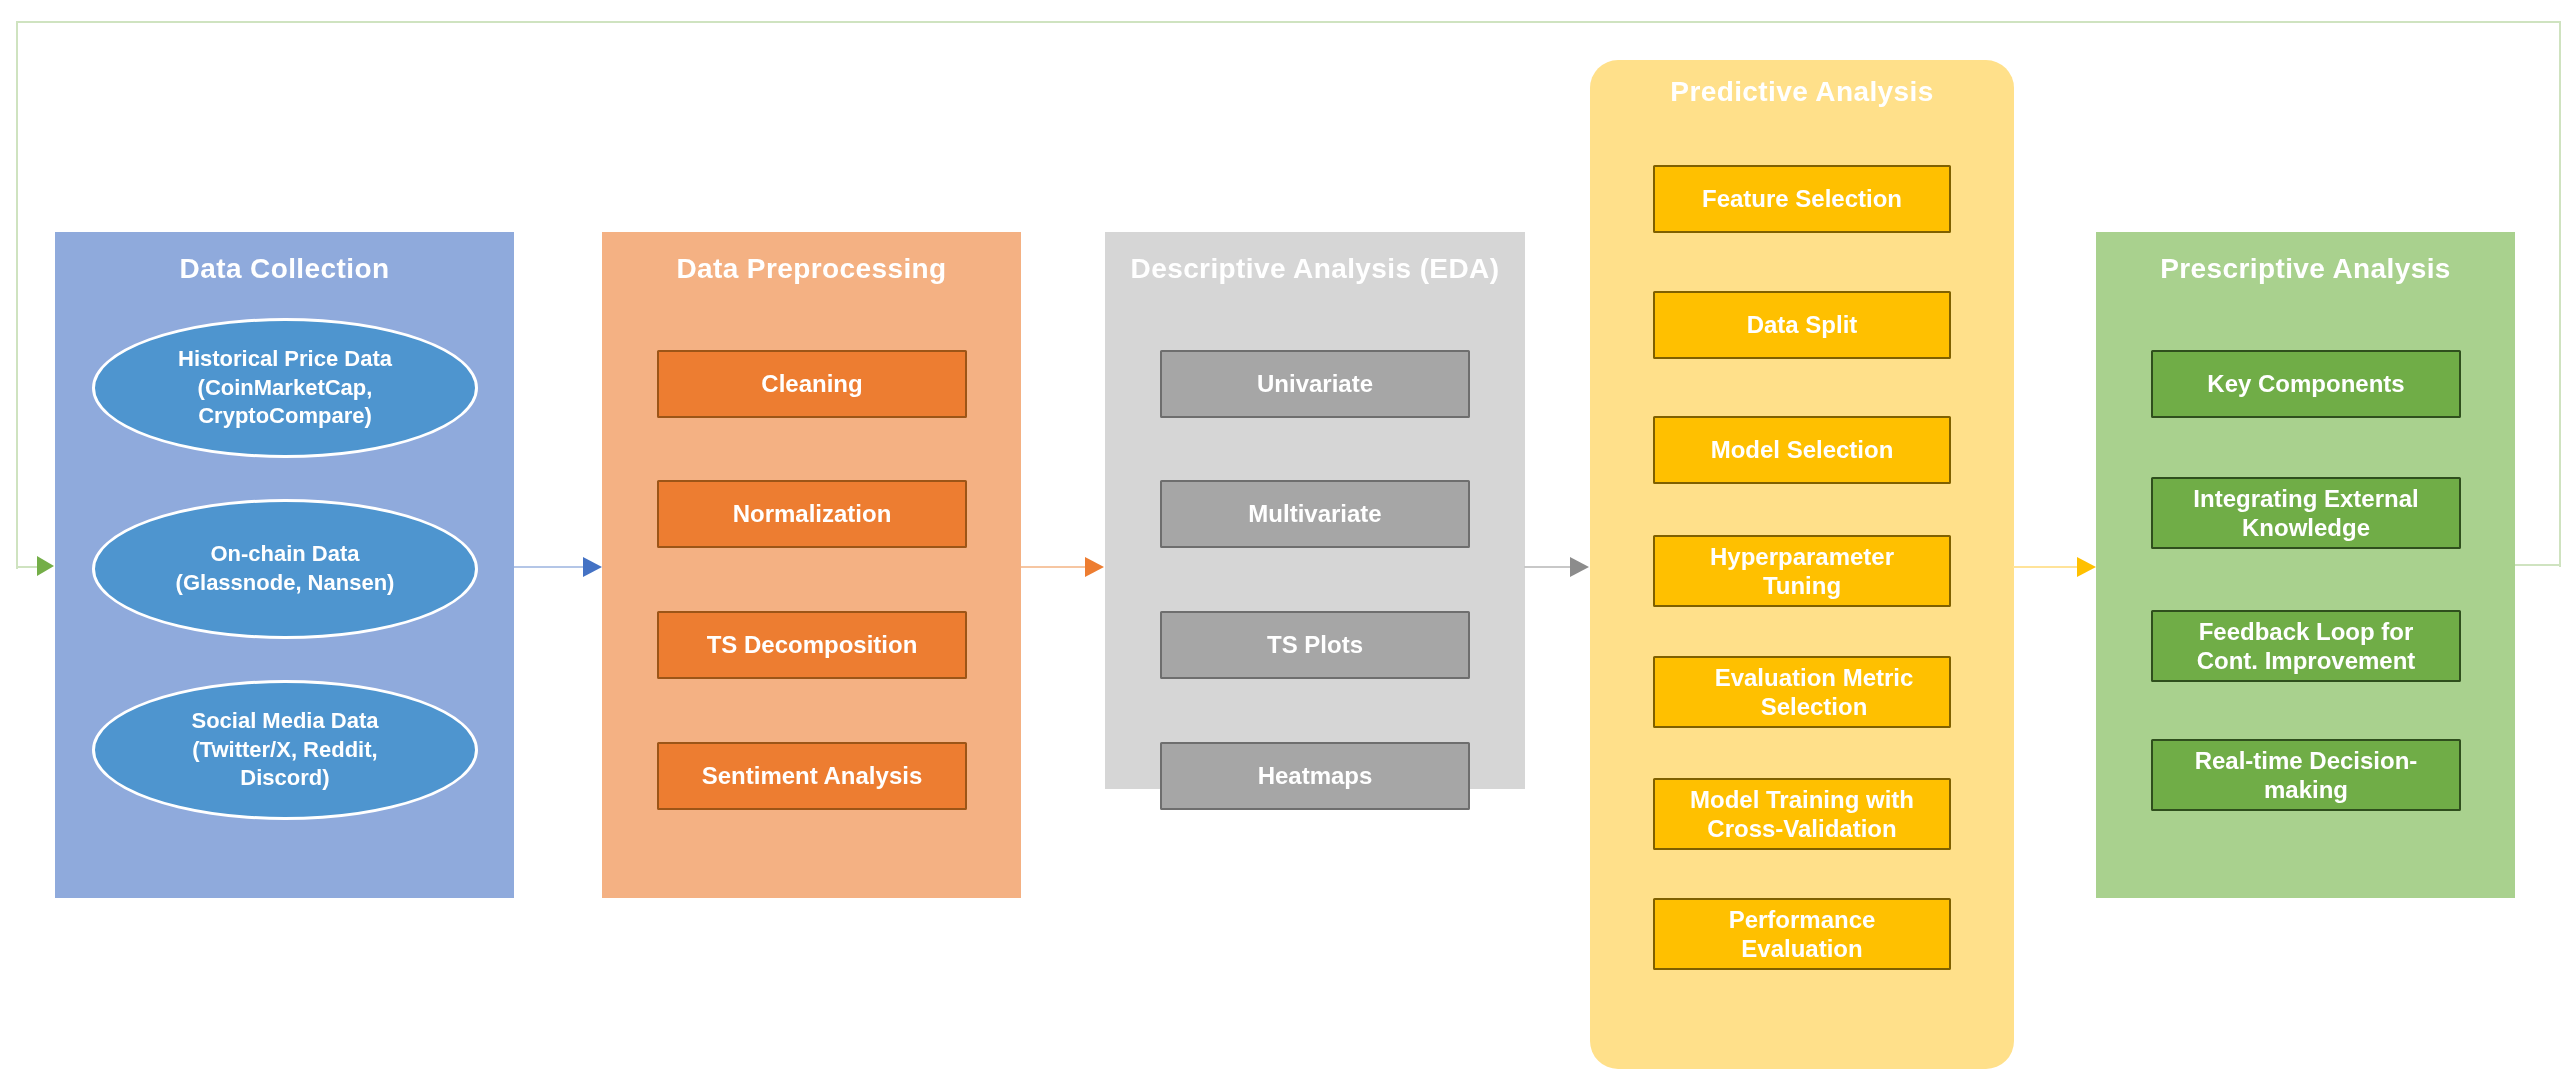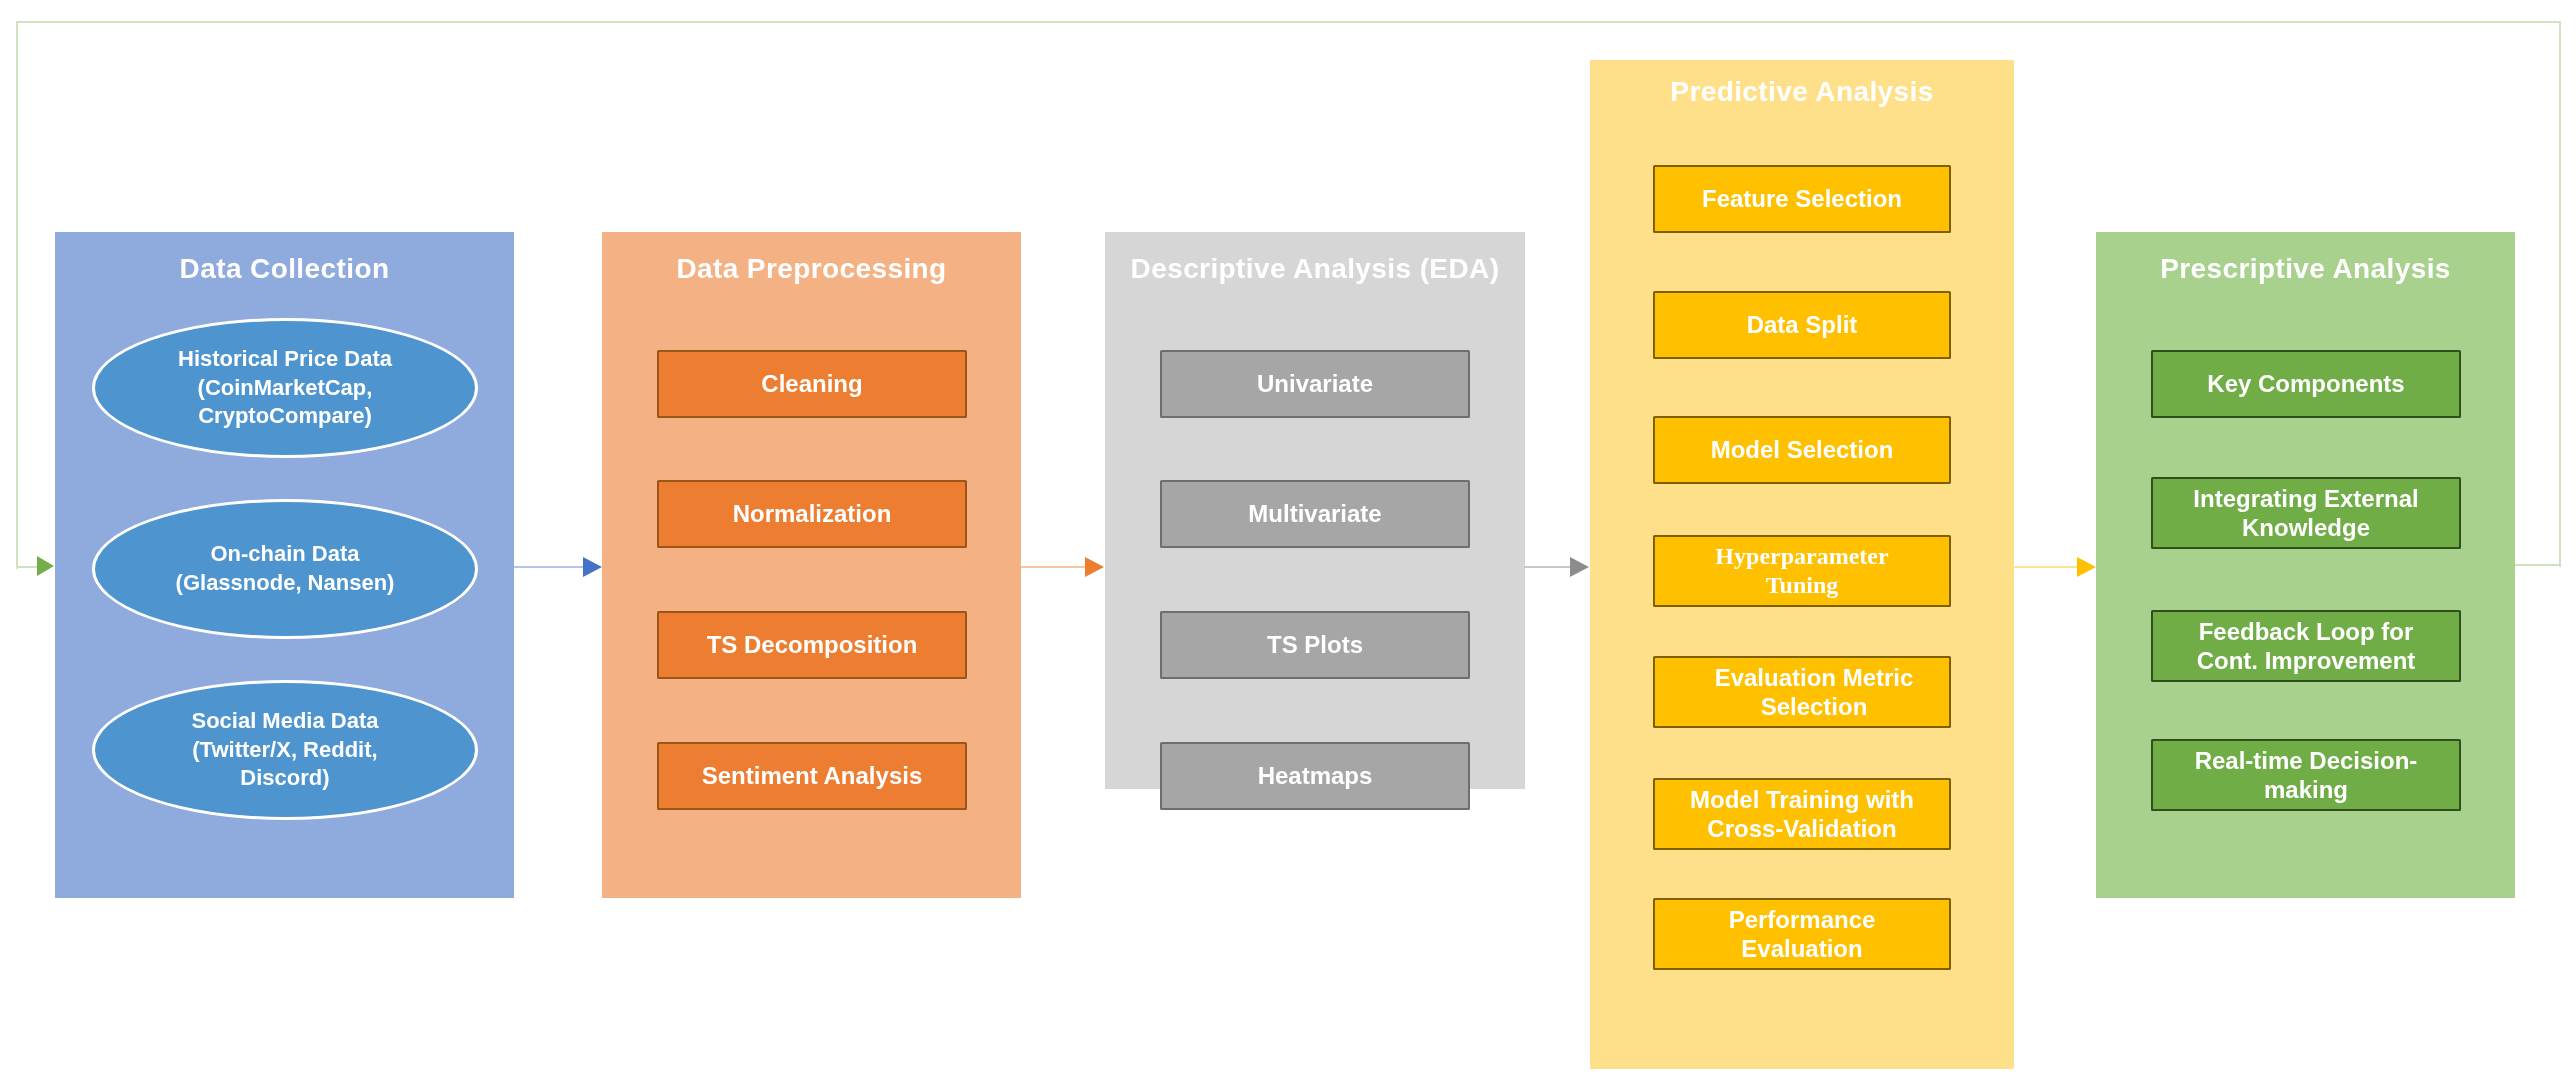--- a/index.html
+++ b/index.html
@@ -93,32 +93,32 @@
       <span>Multivariate</span>
     </div>
     <div class="node box" style="top:379px;">
       <span>TS Plots</span>
     </div>
     <div class="node box" style="top:510px;">
       <span>Heatmaps</span>
     </div>
   </section>
 
-  <section class="panel" style="left: 1590px; top: 60px; width: 424px; height: 1009px; --panel: #ffe08a; --node: #ffc000; --node-border: #7f6000; --title: #ffffff;">
+  <section class="panel" style="left: 1590px; top: 60px; width: 424px; height: 1009px; border-radius: 28px; --panel: #ffe08a; --node: #ffc000; --node-border: #7f6000; --title: #ffffff;">
     <h2 class="panel-title" style="padding-top:16px;">Predictive Analysis</h2>
     <div class="node box box-narrow" style="top:105px;">
       <span>Feature Selection</span>
     </div>
     <div class="node box box-narrow" style="top:231px;">
       <span>Data Split</span>
     </div>
     <div class="node box box-narrow" style="top:356px;">
       <span>Model Selection</span>
     </div>
-    <div class="node box box-narrow" style="top:475px;font-family:Liberation Serif, serif;">
+    <div class="node box box-narrow" style="top:475px;">
       <span>Hyperparameter
 Tuning</span>
     </div>
     <div class="node box box-narrow" style="top:596px;padding-left:32px;">
       <span>Evaluation Metric
 Selection</span>
     </div>
     <div class="node box box-narrow" style="top:718px;">
       <span>Model Training with
 Cross-Validation</span>

